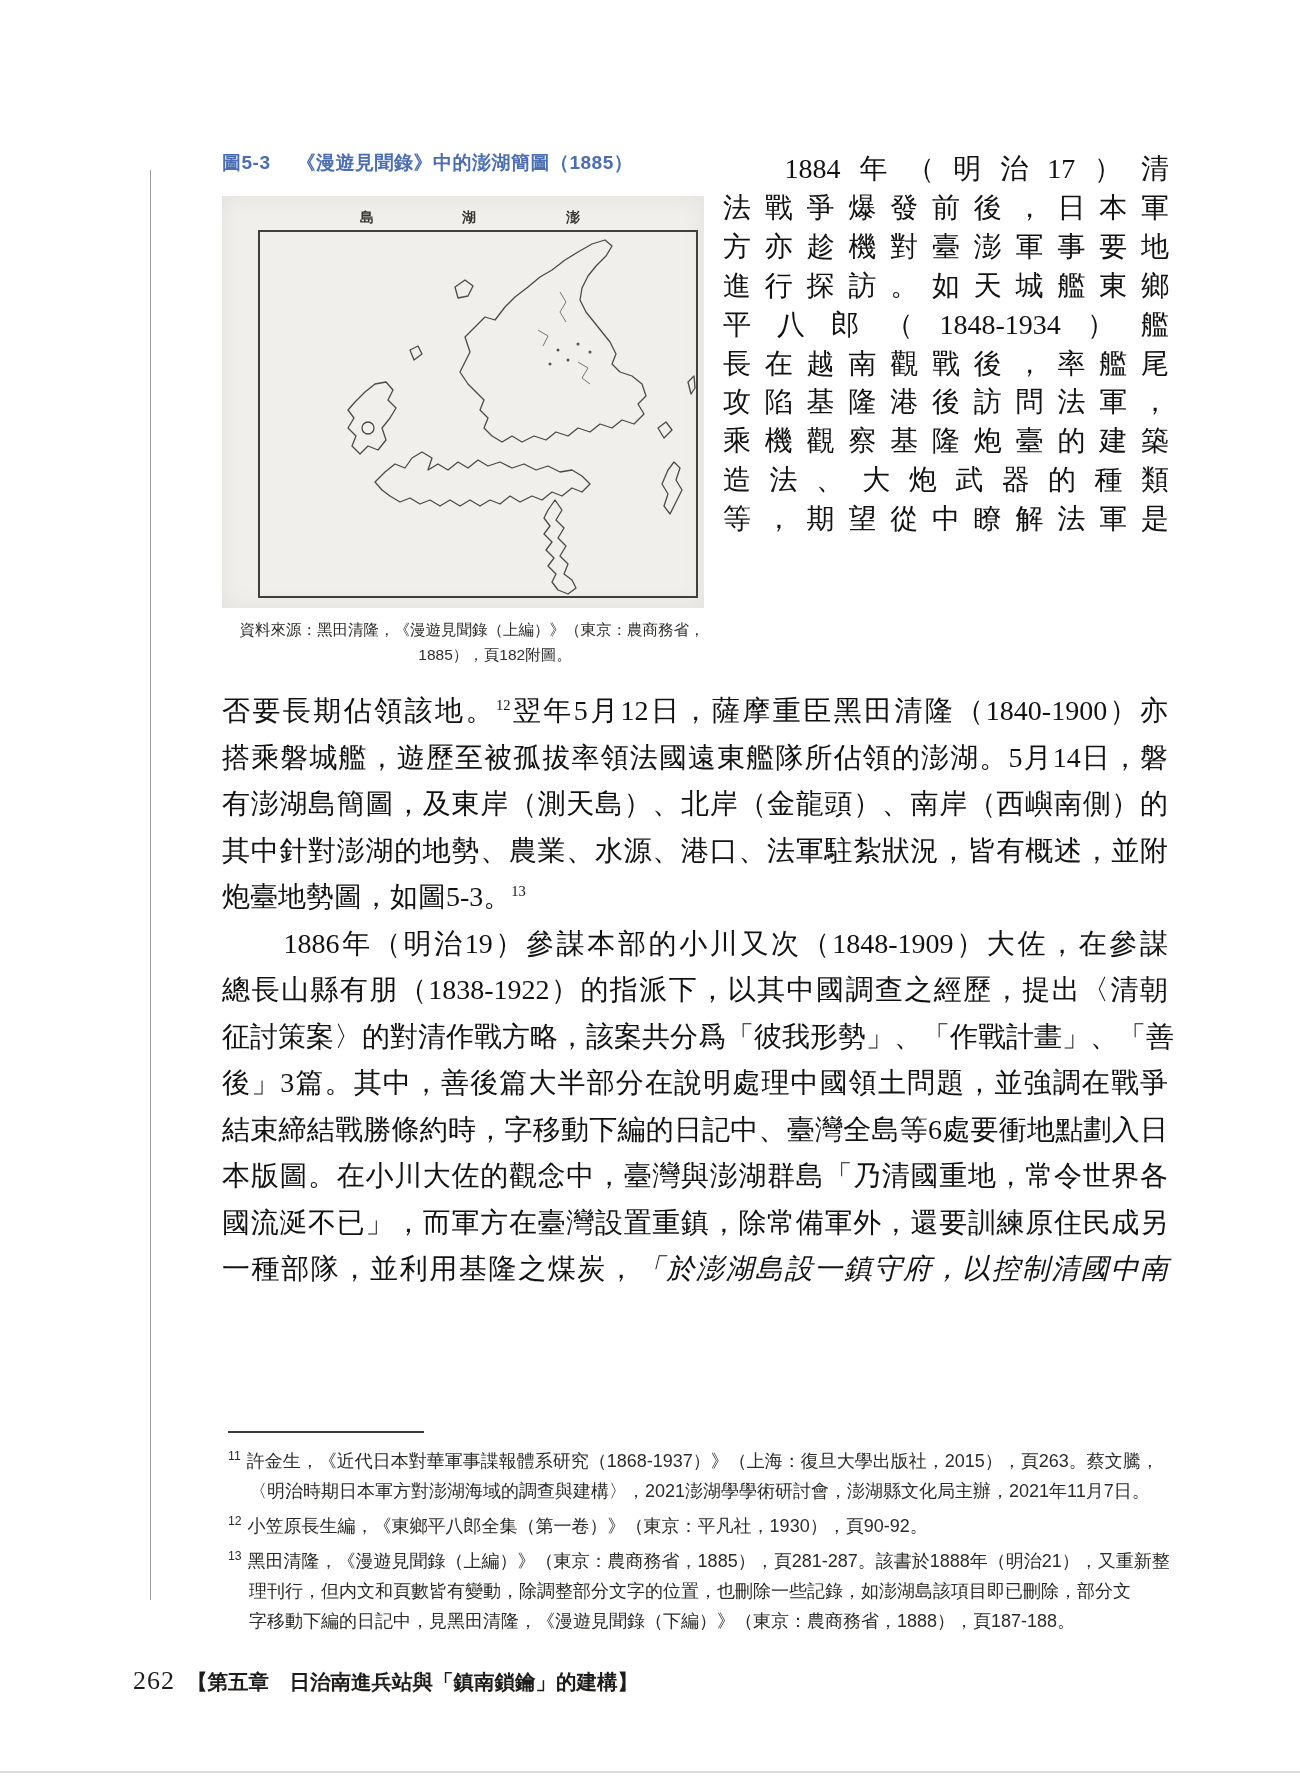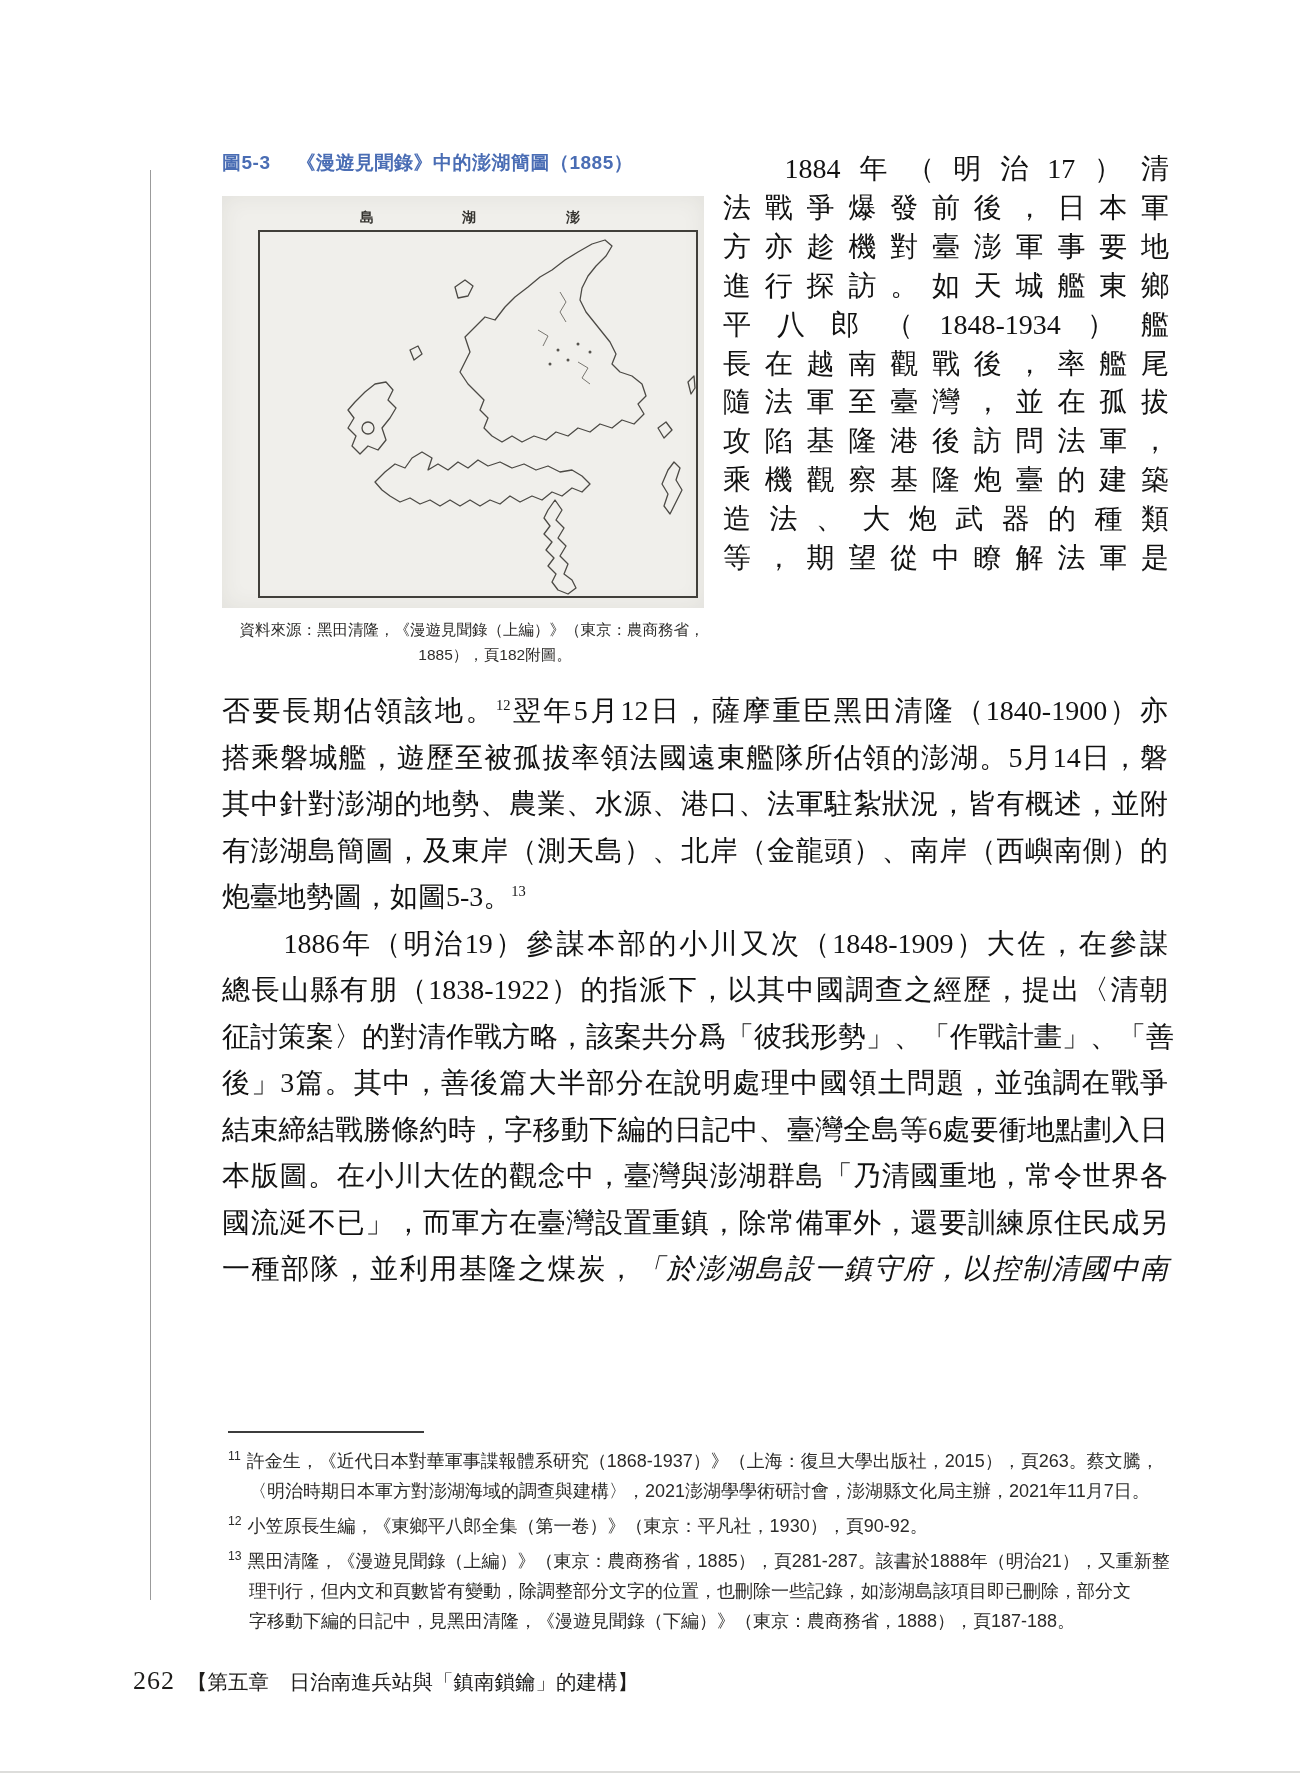--- a/index.html
+++ b/index.html
@@ -66,21 +66,21 @@
     font-family:"Liberation Sans","DejaVu Sans",sans-serif;
     font-size:18px;line-height:30px;color:#2b2a28;
   }
   .fn-line{white-space:nowrap;}
   .fn-line sup{font-size:.68em;vertical-align:super;margin-right:6px;}
   .fn-wrap{padding-left:21px;}
 
   
   .footer{position:absolute;left:133px;top:1666px;white-space:nowrap;color:#1d1c1a;}
   .footer .pagenum{font-size:26px;letter-spacing:1px;}
-  .footer .chapter{font-size:20.5px;font-weight:normal;margin-left:12px;}
+  .footer .chapter{font-size:20.5px;font-weight:bold;margin-left:12px;}
 </style>
 </head>
 <body>
 
 <div class="vline"></div>
 
 <div class="fig-caption">
   <span class="cap-label">圖5-3</span><span>《漫遊見聞錄》中的澎湖簡圖（1885）</span>
 </div>
 
@@ -126,32 +126,31 @@
   <div class="src2">1885），頁182附圖。</div>
 </div>
 
 <div class="right-col">
     <div class="tline indent"><span>1884年（明治17）清</span></div>
     <div class="tline"><span>法戰爭爆發前後，日本軍</span></div>
     <div class="tline"><span>方亦趁機對臺澎軍事要地</span></div>
     <div class="tline"><span>進行探訪。如天城艦東鄉</span></div>
     <div class="tline"><span>平八郎（1848-1934）艦</span></div>
     <div class="tline"><span>長在越南觀戰後，率艦尾</span></div>
-    <div class="tline"><span>隨法軍至臺灣，並在孤拔</span></div>
     <div class="tline"><span>攻陷基隆港後訪問法軍，</span></div>
     <div class="tline"><span>乘機觀察基隆炮臺的建築</span></div>
     <div class="tline"><span>造法、大炮武器的種類</span></div>
     <div class="tline"><span>等，期望從中瞭解法軍是</span></div>
   </div>
 
 <div class="main-block">
     <div class="tline"><span>否要長期佔領該地。</span><sup class="fnref">12</sup><span>翌年5月12日，薩摩重臣黑田清隆（1840-1900）亦</span></div>
     <div class="tline"><span>搭乘磐城艦，遊歷至被孤拔率領法國遠東艦隊所佔領的澎湖。5月14日，磐</span></div>
+    <div class="tline"><span>有澎湖島簡圖，及東岸（測天島）、北岸（金龍頭）、南岸（西嶼南側）的</span></div>
     <div class="tline"><span>其中針對澎湖的地勢、農業、水源、港口、法軍駐紮狀況，皆有概述，並附</span></div>
-    <div class="tline"><span>有澎湖島簡圖，及東岸（測天島）、北岸（金龍頭）、南岸（西嶼南側）的</span></div>
     <div class="tline pend"><span>炮臺地勢圖，如圖5-3。</span><sup class="fnref">13</sup></div>
     <div class="tline indent"><span>1886年（明治19）參謀本部的小川又次（1848-1909）大佐，在參謀</span></div>
     <div class="tline"><span>總長山縣有朋（1838-1922）的指派下，以其中國調查之經歷，提出〈清朝</span></div>
     <div class="tline"><span>征討策案〉的對清作戰方略，該案共分爲「彼我形勢」、「作戰計畫」、「善</span></div>
     <div class="tline"><span>後」3篇。其中，善後篇大半部分在說明處理中國領土問題，並強調在戰爭</span></div>
     <div class="tline"><span>結束締結戰勝條約時，字移動下編的日記中、臺灣全島等6處要衝地點劃入日</span></div>
     <div class="tline"><span>本版圖。在小川大佐的觀念中，臺灣與澎湖群島「乃清國重地，常令世界各</span></div>
     <div class="tline"><span>國流涎不已」，而軍方在臺灣設置重鎮，除常備軍外，還要訓練原住民成另</span></div>
     <div class="tline"><span>一種部隊，並利用基隆之煤炭，</span><span class="kai">「於澎湖島設一鎮守府，以控制清國中南</span></div>
   </div>

